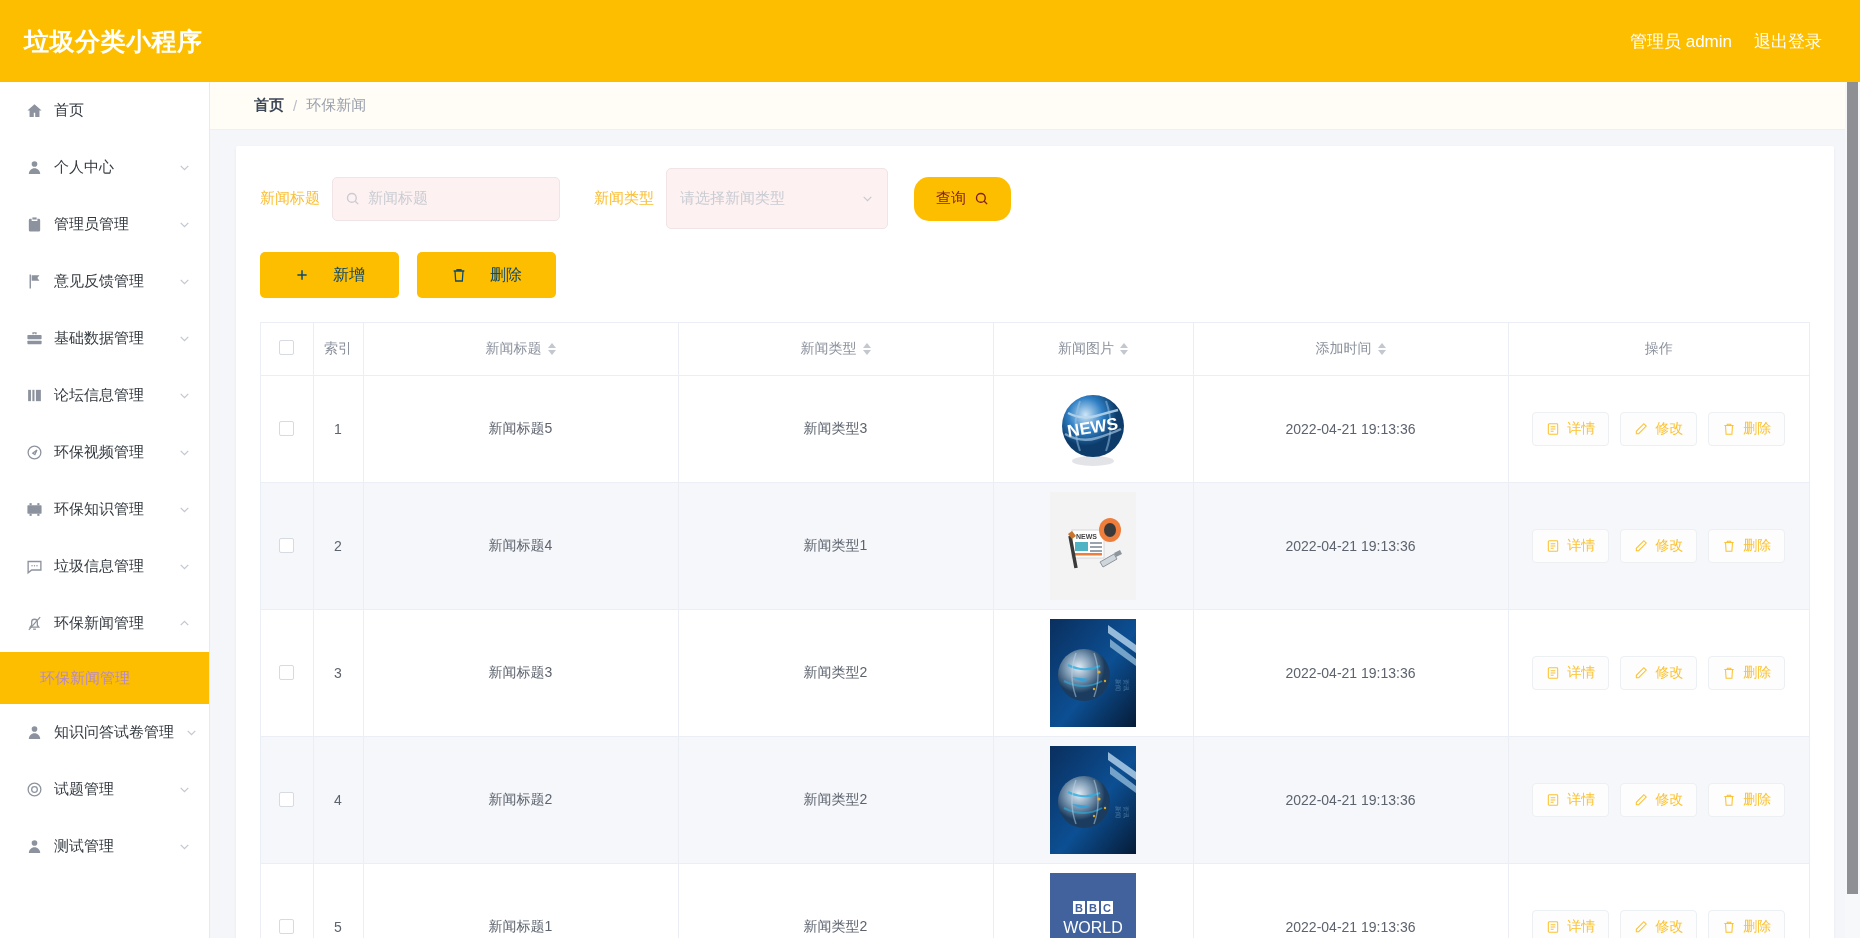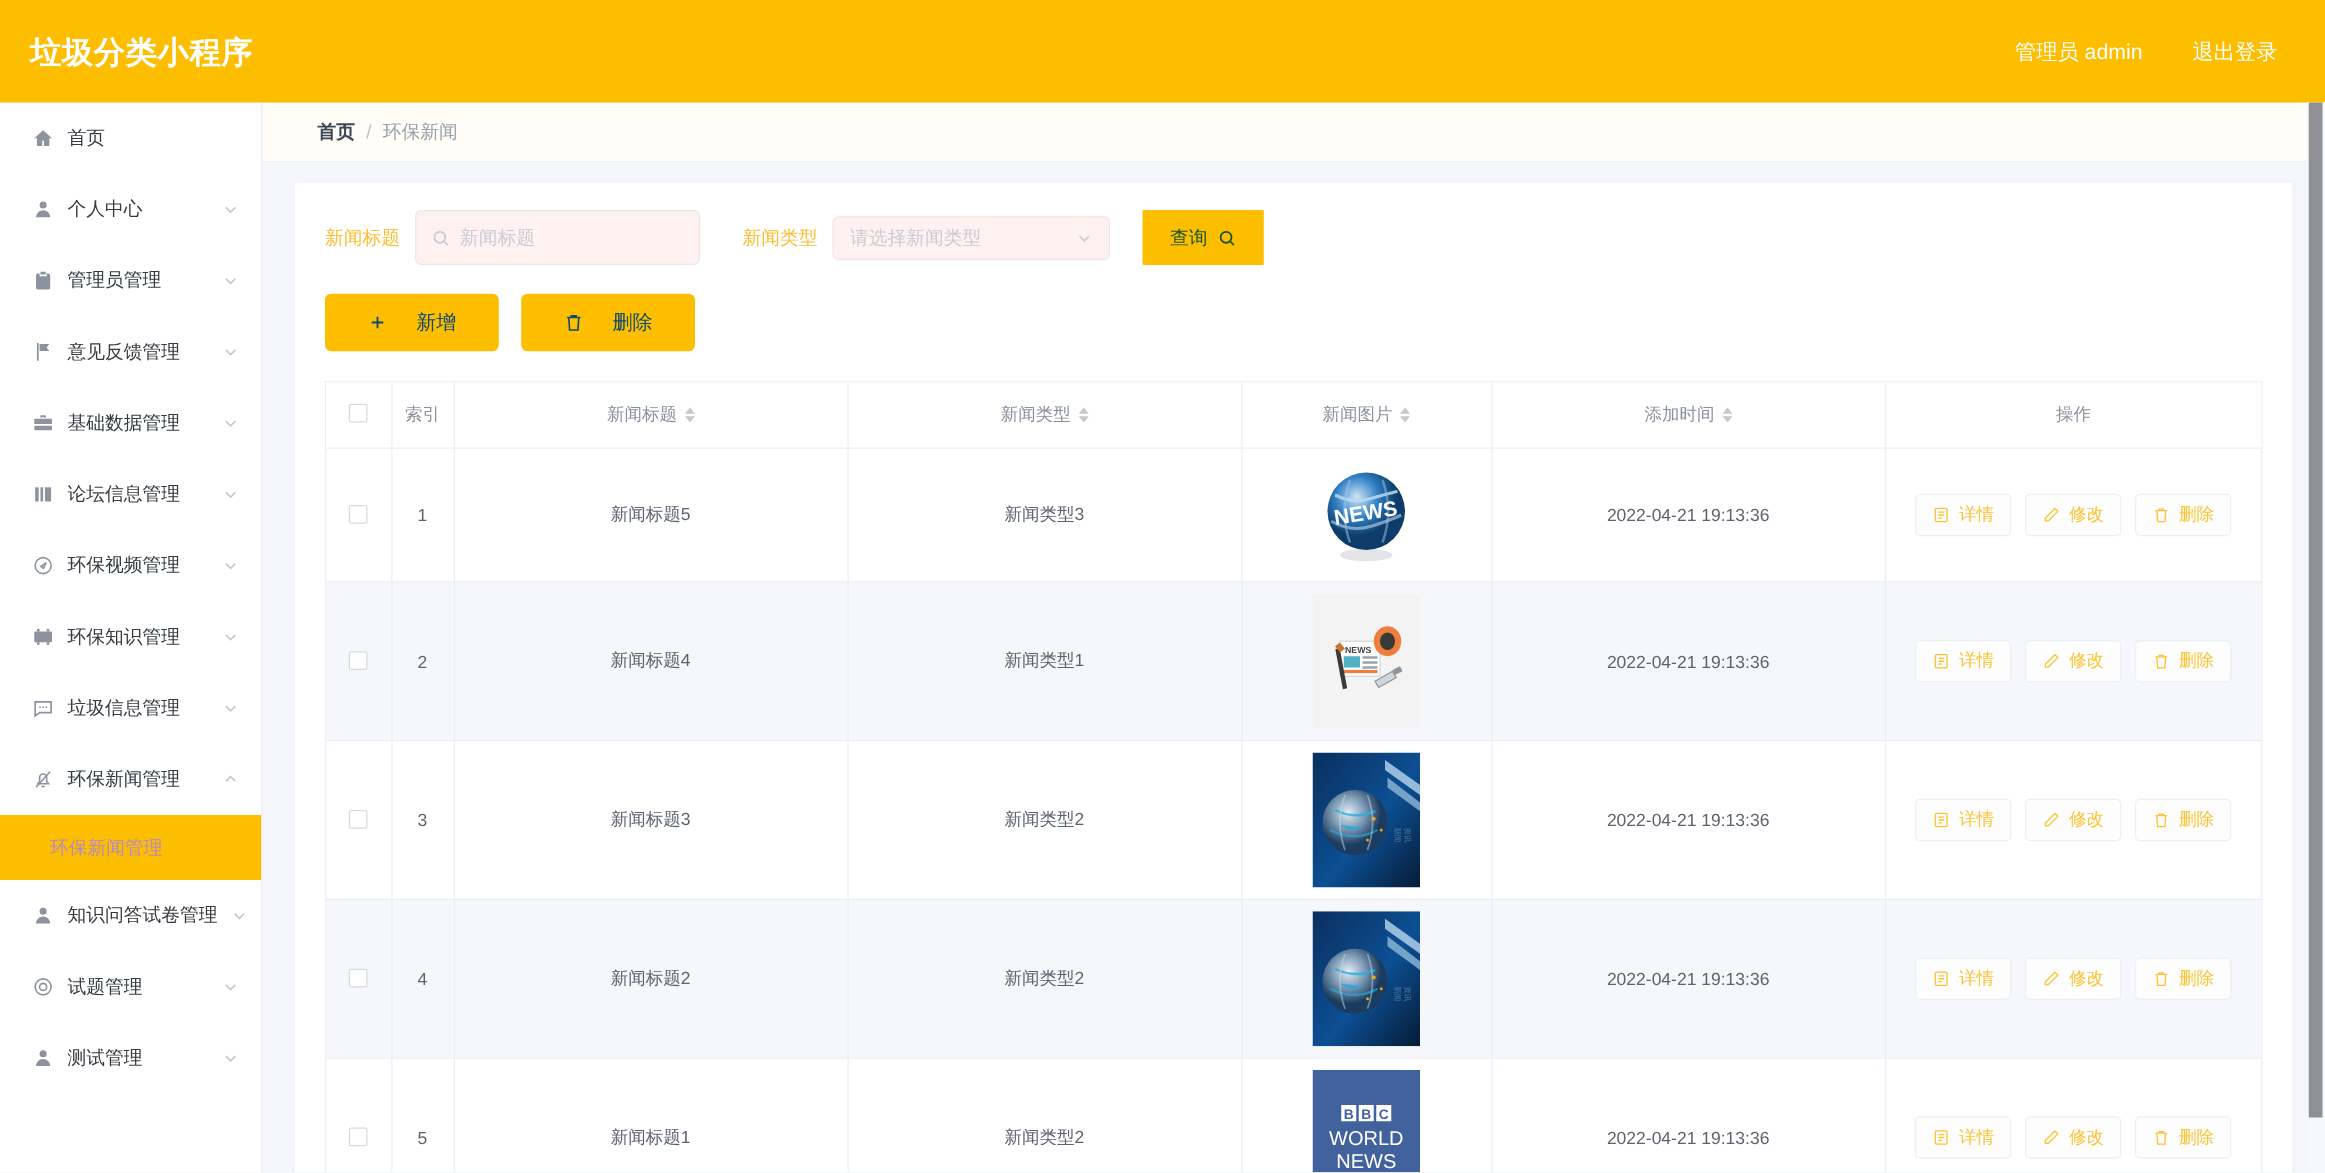--- a/index.html
+++ b/index.html
@@ -10,21 +10,21 @@
   }
   .app { width: 1860px; height: 938px; position: relative; display: flex; flex-direction: column; }
 
   
   .topbar {
     height: 82px; flex: 0 0 82px; background: #febe00;
     display: flex; align-items: center; justify-content: space-between;
     padding: 0 38px 0 24px; position: relative; z-index: 40;
   }
   .brand { color: #ffffff; font-size: 25px; font-weight: bold; letter-spacing: .5px; }
-  .topright { display: flex; align-items: center; gap: 40px; }
+  .topright { display: flex; align-items: center; gap: 22px; }
   .topright span { color: #ffffff; font-size: 17px; cursor: pointer; }
 
   
   .body { flex: 1 1 auto; display: flex; min-height: 0; position: relative; }
 
   
   .sidebar {
     width: 210px; flex: 0 0 210px; background: #ffffff;
     border-right: 1px solid #e8eaf0; overflow: hidden; position: relative;
   }
@@ -69,30 +69,30 @@
   .flabel { font-size: 15px; color: #fcbe31; margin-right: 12px; white-space: nowrap; }
   .finput {
     width: 228px; height: 44px; background: #fdf1f1; border: 1px solid #f0e4e6;
     border-radius: 5px; display: flex; align-items: center; padding: 0 12px; gap: 8px;
     margin-right: 34px;
   }
   .finput .ph { color: #c9ccd3; font-size: 15px; }
   .srch-ic { width: 15px; height: 15px; color: #c9ccd3; flex: 0 0 15px; }
   .srch-ic svg { width: 15px; height: 15px; display: block; }
   .fselect {
-    width: 222px; height: 35px; background: #fdf1f1; border: 1px solid #f0e4e6;
+    width: 222px; height: 61px; background: #fdf1f1; border: 1px solid #f0e4e6;
     border-radius: 5px; display: flex; align-items: center; justify-content: space-between;
     padding: 0 13px; margin-right: 26px;
   }
   .fselect .ph { color: #c9ccd3; font-size: 15px; }
   .chev { width: 13px; height: 13px; color: #c5c9d1; }
   .chev svg { width: 13px; height: 13px; display: block; }
   .btn-query {
-    height: 44px; padding: 0 22px; background: #febe00; border: none; border-radius: 1px;
-    color: #14532d; font-size: 15px; display: inline-flex; align-items: center; gap: 8px;
+    height: 44px; padding: 0 22px; background: #febe00; border: none; border-radius: 15px;
+    color: #7f1d1d; font-size: 15px; display: inline-flex; align-items: center; gap: 8px;
     cursor: pointer; font-family: Liberation Mono, monospace;
   }
   .btn-query .ic { width: 15px; height: 15px; }
   .btn-query .ic svg { width: 15px; height: 15px; display: block; }
 
   
   .ops { display: flex; gap: 18px; padding: 23px 24px 0 24px; }
   .btn-op {
     height: 46px; padding: 0 34px; background: #febe00; border: none; border-radius: 5px;
     color: #0c4a6e; font-size: 16px; display: inline-flex; align-items: center; gap: 23px;

